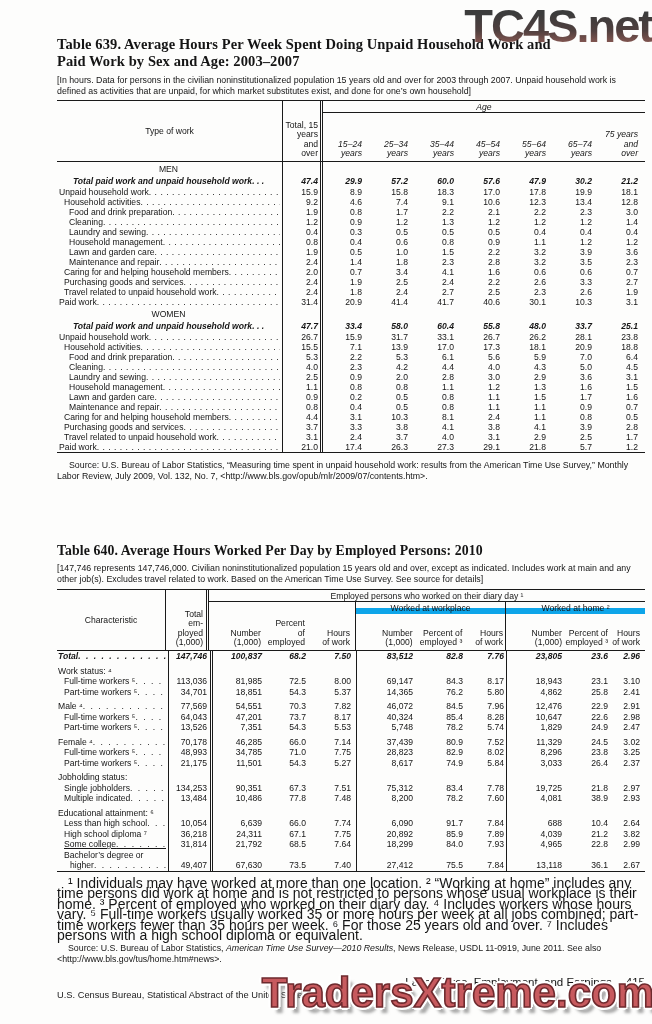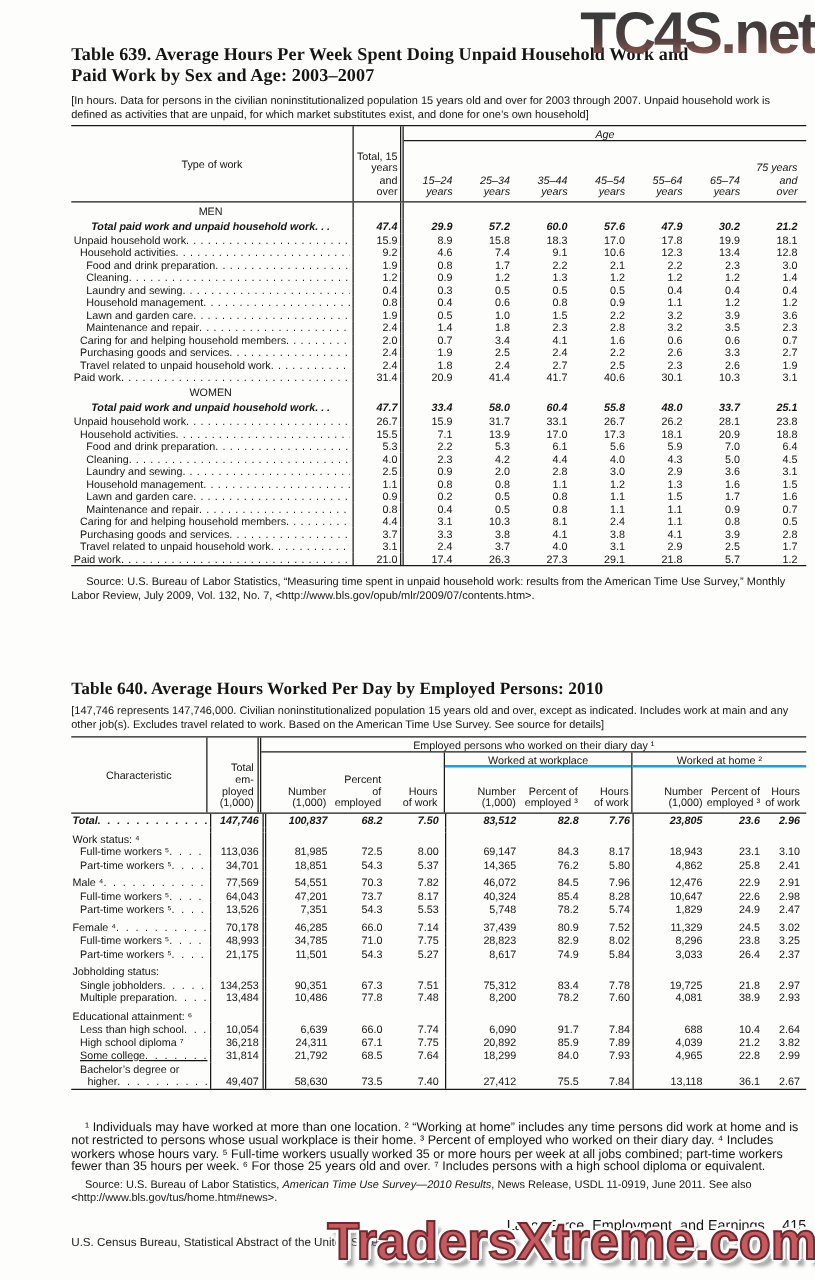--- a/index.html
+++ b/index.html
@@ -59,21 +59,21 @@
   .h640-char { width:111px; display:flex; align-items:center; justify-content:center; }
   .h640-totemp { width:42px; border-left:1px solid #1a1a1a; display:flex; align-items:flex-end; justify-content:flex-end;
                  text-align:right; white-space:pre-line; line-height:9.6px; padding:0 3px 2px 0; }
   .h640-diary { flex:1; border-left:3px double #1a1a1a; display:flex; flex-direction:column; }
   .diary-top { height:12px; line-height:12px; text-align:center; border-bottom:1px solid #1a1a1a; }
   .diary-groups { flex:1; display:flex; }
   .g { display:flex; flex-direction:column; }
   .g1 { width:146px; }
   .g2 { width:150px; border-left:1.5px solid #1a1a1a; }
   .g3 { flex:1; border-left:1.5px solid #1a1a1a; }
-  .gtitle { height:12px; line-height:12px; text-align:center; border-bottom:2px solid #0ea5e9; }
+  .gtitle { height:12px; line-height:12px; text-align:center; border-bottom:6px solid #0ea5e9; }
   .gcols { flex:1; display:flex; align-items:flex-end; }
   .gc { text-align:right; white-space:pre-line; line-height:9.6px; padding-bottom:2px; }
   .g1 .gc:nth-child(1){width:56px; padding-right:4px;}
   .g1 .gc:nth-child(2){width:46px; padding-right:6px;}
   .g1 .gc:nth-child(3){width:44px; padding-right:5px;}
   .g2 .gc:nth-child(1){width:62px; padding-right:5px;}
   .g2 .gc:nth-child(2){width:50px; padding-right:5px;}
   .g2 .gc:nth-child(3){width:38px; padding-right:2px;}
   .g3 .gc:nth-child(1){width:58px; padding-right:2px;}
   .g3 .gc:nth-child(2){width:46px; padding-right:2px;}
@@ -87,21 +87,21 @@
   .v-p1{width:46px; text-align:right; padding-right:6px;}
   .v-h1{width:44px; text-align:right; padding-right:5px;}
   .v-n2{width:62px; border-left:1.5px solid #1a1a1a; text-align:right; padding-right:5px;}
   .v-p2{width:50px; text-align:right; padding-right:5px;}
   .v-h2{width:38px; text-align:right; padding-right:2px;}
   .v-n3{width:58px; border-left:1.5px solid #1a1a1a; text-align:right; padding-right:2px;}
   .v-p3{width:46px; text-align:right; padding-right:2px;}
   .v-h3{width:35px; text-align:right; padding-right:5px;}
   .t640 .dots::after { letter-spacing:1.5px; }
 
-  .footnotes { font-size:10px; line-height:10.6px; text-indent:11px; width:588px;margin-top:20px; }
+  .footnotes { font-size:14px; line-height:10.6px; text-indent:11px; width:588px; }
   .src640 { font-size:8.8px; line-height:11px; text-indent:11px; width:560px; }
   .it { font-style:italic; }
 
   
   .footer-right { text-align:right; font-size:11.5px; line-height:14px; padding-right:0; }
   .footer-right .pgnum { margin-left:14px; }
   .footer-left { font-size:9.3px; line-height:12px; color:#222; }
 
   
   .wm { position:absolute; white-space:nowrap; pointer-events:none; }
@@ -878,21 +878,21 @@
             <div class="v-h1">7.51</div>
             <div class="v-n2">75,312</div>
             <div class="v-p2">83.4</div>
             <div class="v-h2">7.78</div>
             <div class="v-n3">19,725</div>
             <div class="v-p3">21.8</div>
             <div class="v-h3">2.97</div>
           </div>
           <div class="t640-row">
             <div class="c-char" style="padding-left: 7px;">
-              <span class="txt">Multiple preparation</span>
+              <span class="txt">Multiple indicated</span>
               <span class="dots"></span>
             </div>
             <div class="c-totemp">13,484</div>
             <div class="v-n1">10,486</div>
             <div class="v-p1">77.8</div>
             <div class="v-h1">7.48</div>
             <div class="v-n2">8,200</div>
             <div class="v-p2">78.2</div>
             <div class="v-h2">7.60</div>
             <div class="v-n3">4,081</div>
@@ -991,21 +991,21 @@
             <div class="v-n3"></div>
             <div class="v-p3"></div>
             <div class="v-h3"></div>
           </div>
           <div class="t640-row">
             <div class="c-char" style="padding-left: 13px;">
               <span class="txt">higher</span>
               <span class="dots"></span>
             </div>
             <div class="c-totemp">49,407</div>
-            <div class="v-n1">58,630</div>
+            <div class="v-n1">67,630</div>
             <div class="v-p1">73.5</div>
             <div class="v-h1">7.40</div>
             <div class="v-n2">27,412</div>
             <div class="v-p2">75.5</div>
             <div class="v-h2">7.84</div>
             <div class="v-n3">13,118</div>
             <div class="v-p3">36.1</div>
             <div class="v-h3">2.67</div>
           </div>
         </div>

